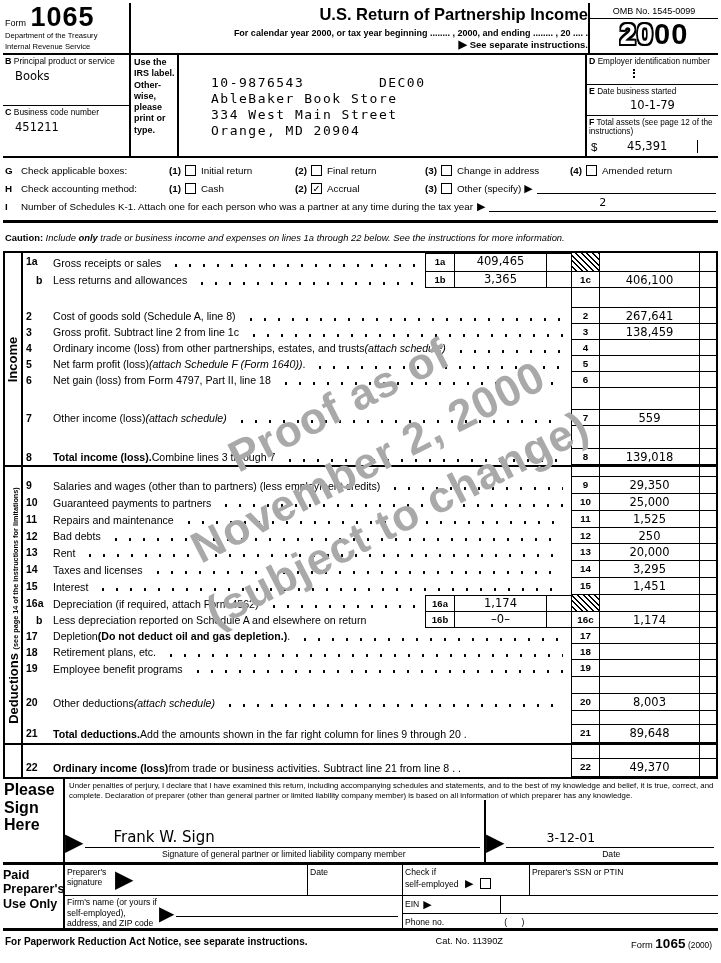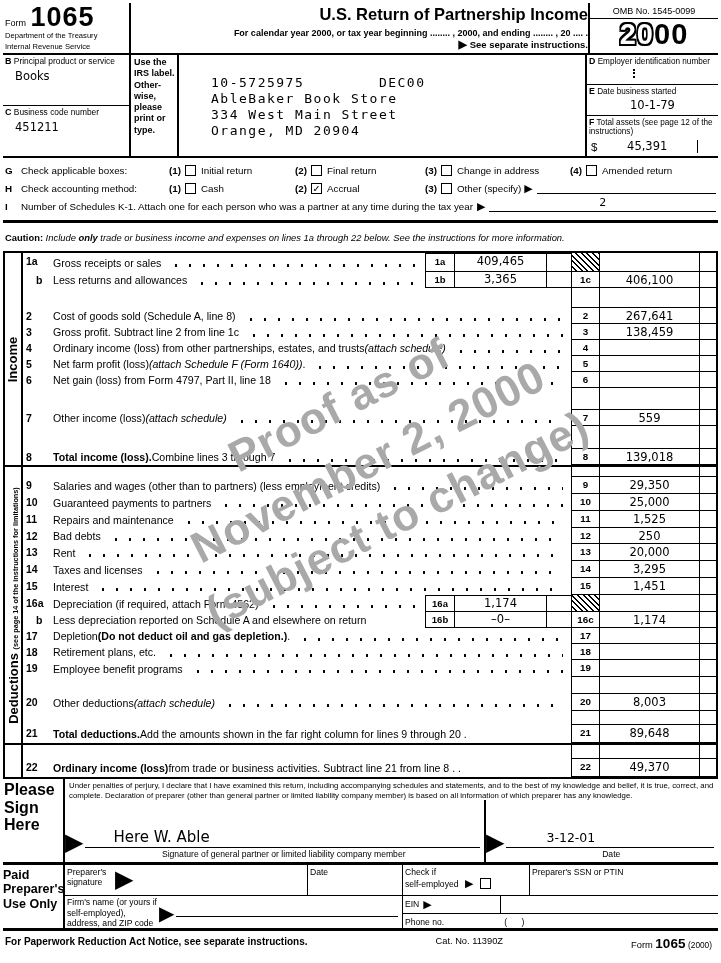--- a/index.html
+++ b/index.html
@@ -166,21 +166,21 @@
       <div class="abc">
         <span class="lbl"><b>B</b> <span>Principal product or service</span></span>
         <div class="val hw">Books</div>
       </div>
       <div class="abc">
         <span class="lbl"><b>C</b> <span>Business code number</span></span>
         <div class="val hw">451211</div>
       </div>
     </div>
     <div class="info-use">Use the IRS label. Other- wise, please print or type.</div>
-    <div class="info-addr"><span>10-5725975        DEC00</span>
+    <div class="info-addr"><span>10-9876543        DEC00</span>
 <span>AbleBaker Book Store</span>
 <span>334 West Main Street</span>
 <span>Orange, MD 20904</span></div>
     <div class="info-right">
       <div class="def def-d">
         <b>D</b> <span>Employer identification number</span>
         <div class="ein-dotted"></div>
       </div>
       <div class="def def-e">
         <b>E</b> <span>Date business started</span>
@@ -596,21 +596,21 @@
     <div class="sign-title">
       <div>Please</div>
       <div>Sign</div>
       <div>Here</div>
     </div>
     <div class="sign-right">
       <div class="perjury">Under penalties of perjury, I declare that I have examined this return, including accompanying schedules and statements, and to the best of my knowledge and belief, it is true, correct, and complete. Declaration of preparer (other than general partner or limited liability company member) is based on all information of which preparer has any knowledge.</div>
       <div class="sig-row">
         <span class="big-arrow">▶</span>
         <div class="sig-main">
-          <div class="sig-value hw">Here W. Able</div>
+          <div class="sig-value hw">Frank W. Sign</div>
           <div class="sig-under">Signature of general partner or limited liability company member</div>
         </div>
         <div class="sig-date">
           <span class="big-arrow">▶</span>
           <div class="date-col">
             <div class="date-value hw">3-12-01</div>
             <div class="sig-under">Date</div>
           </div>
         </div>
       </div>

